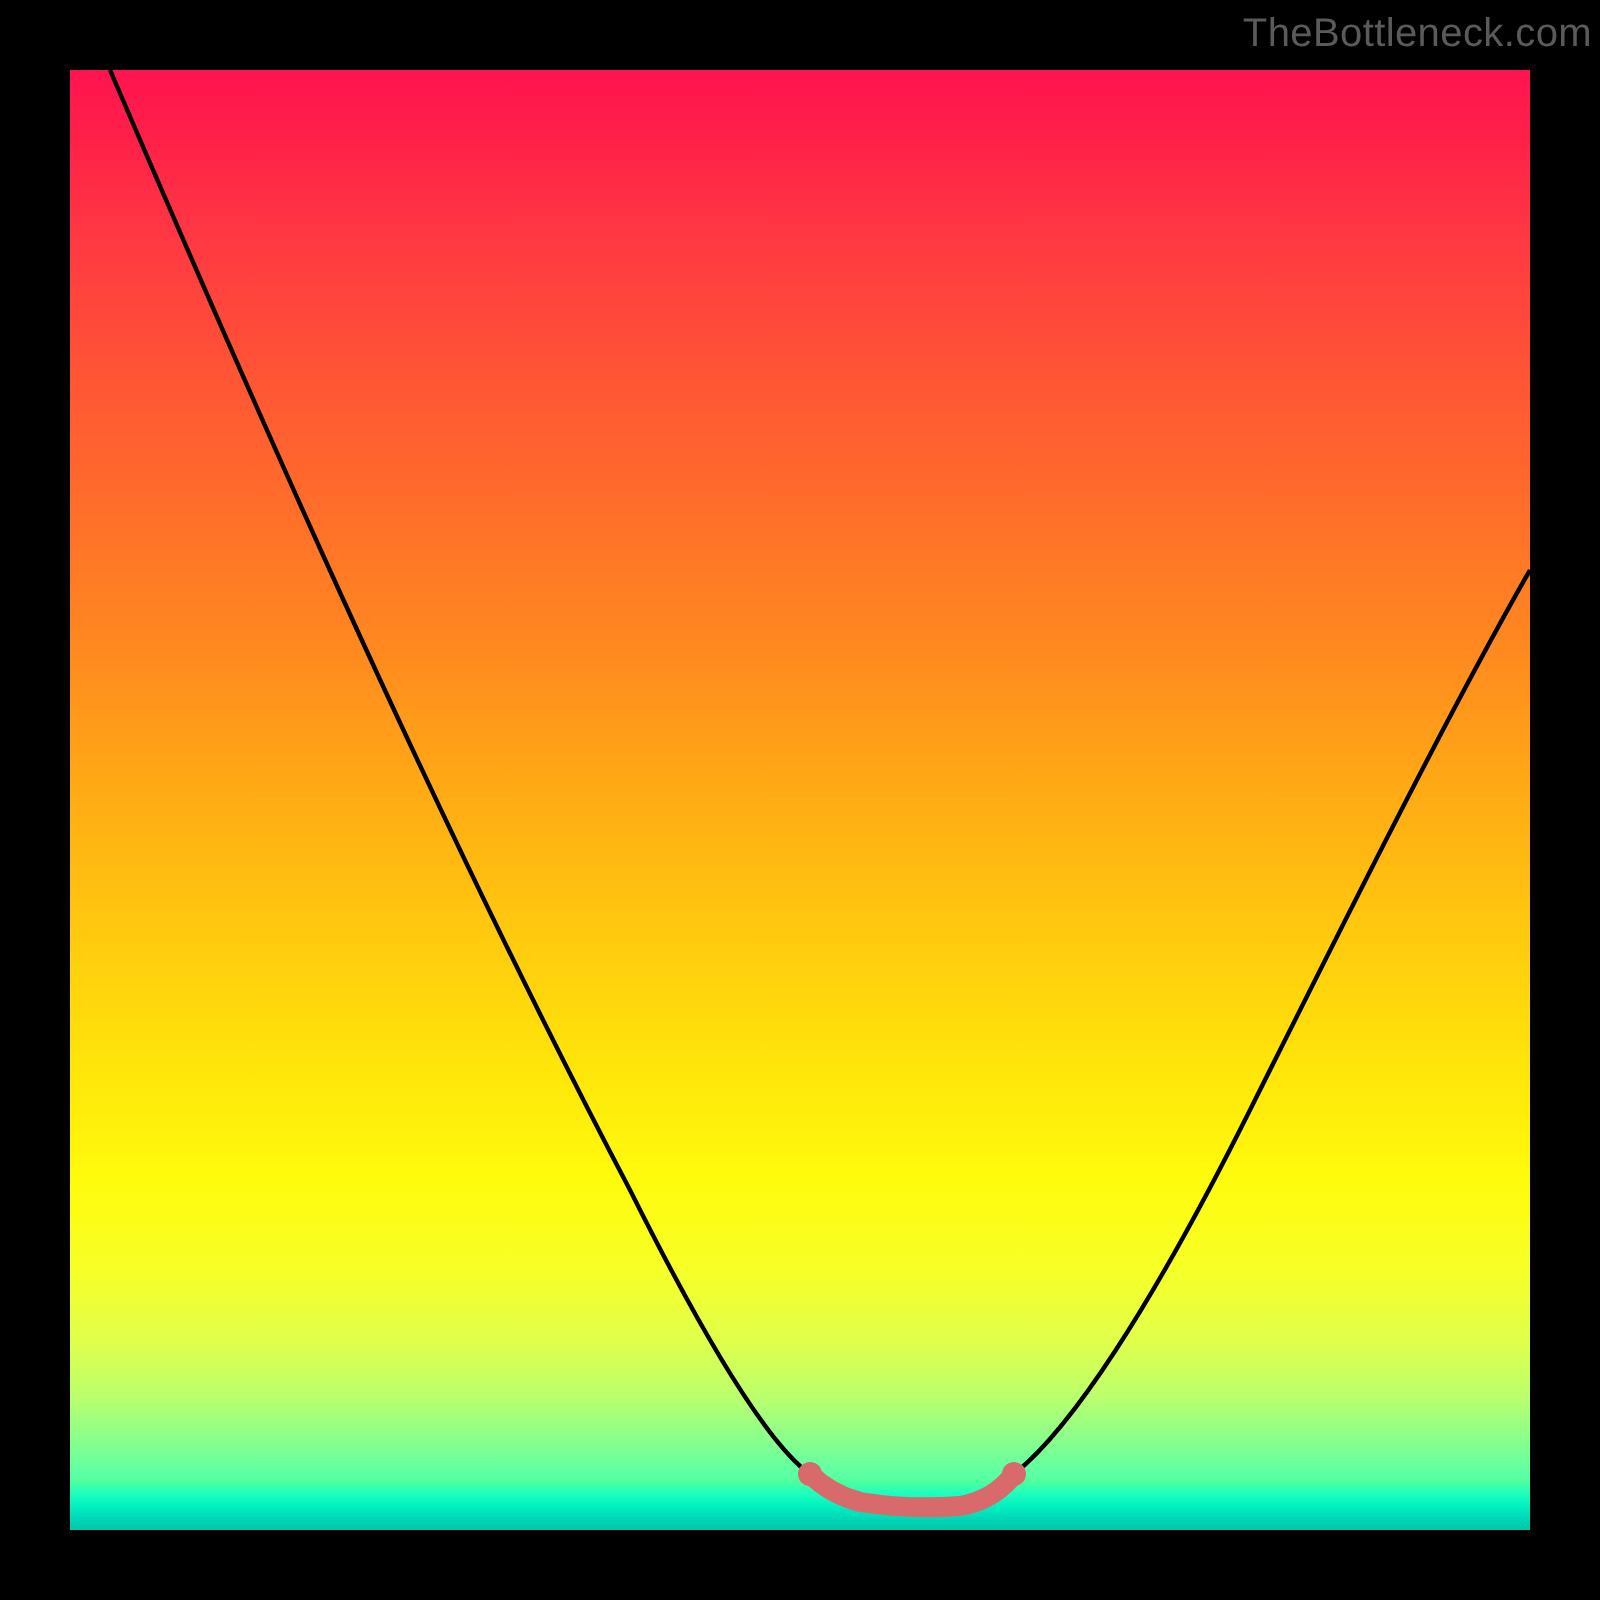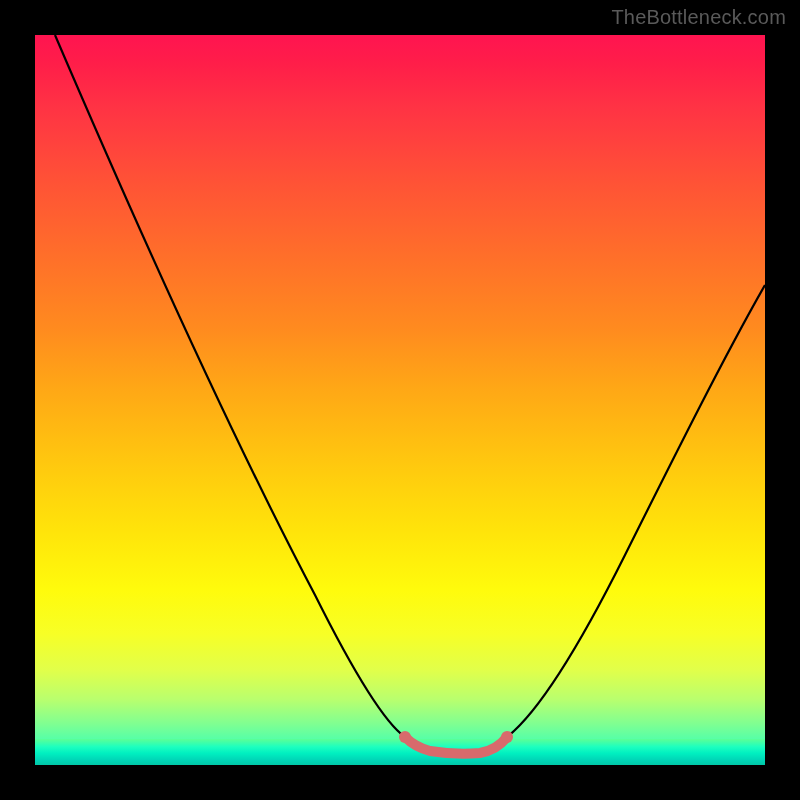--- a/index.html
+++ b/index.html
@@ -7,21 +7,21 @@
     width: 800px;
     height: 800px;
     background: #000;
     position: relative;
     font-family: Arial, sans-serif;
     overflow: hidden;
   }
   .watermark {
     position: absolute;
     top: 6px;
-    right: 14px;
+    right: 4px;
     color: #5a5a5a;
     font-size: 20px;
     font-weight: 500;
     z-index: 10;
     letter-spacing: 0.2px;
   }
   .plot-area {
     position: absolute;
     left: 35px;
     top: 35px;

